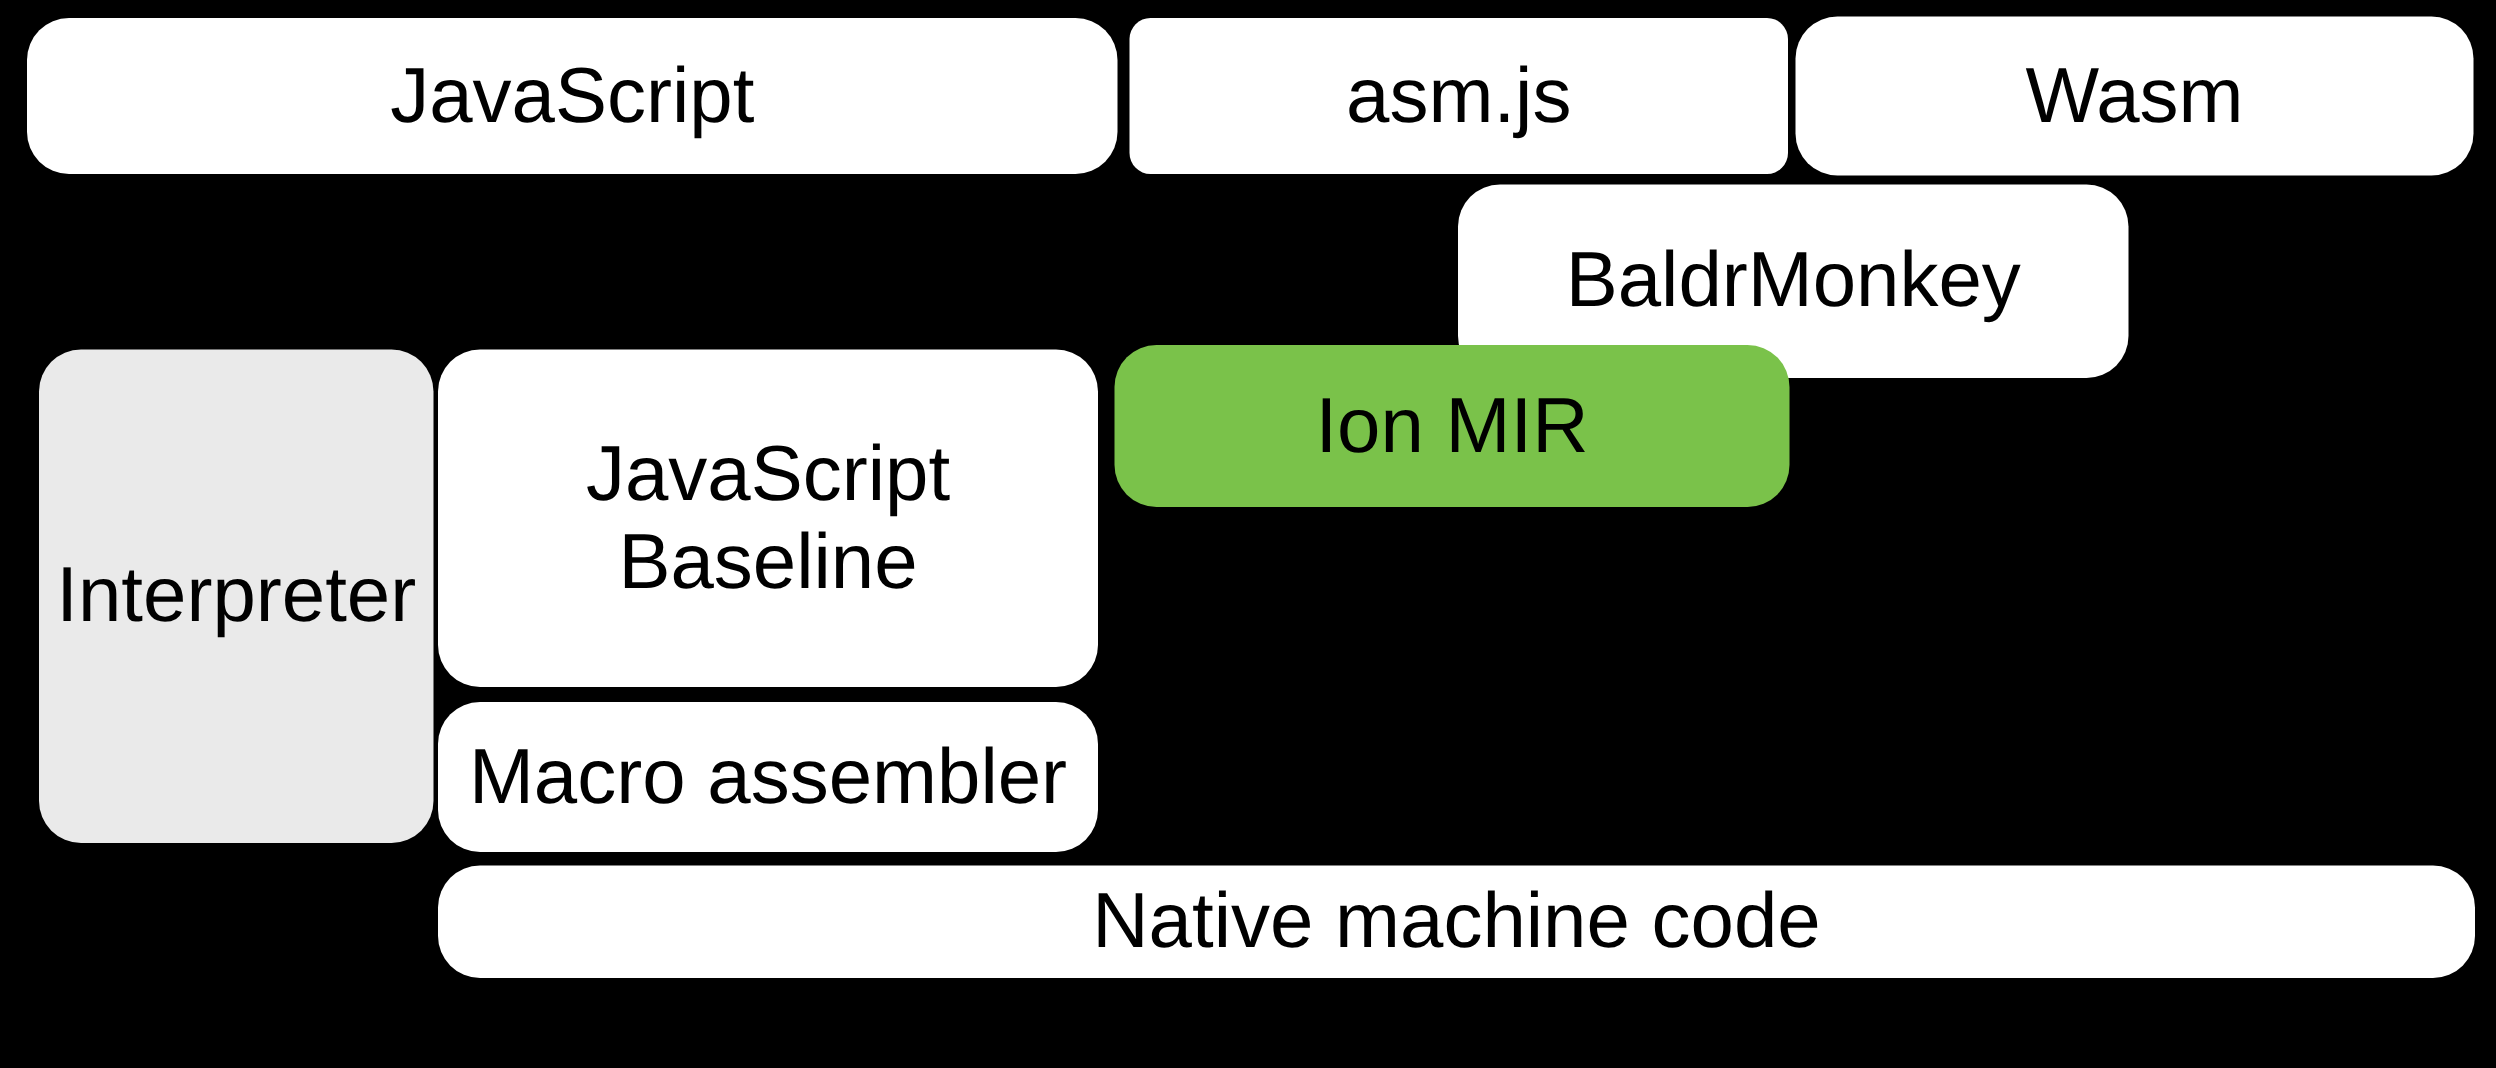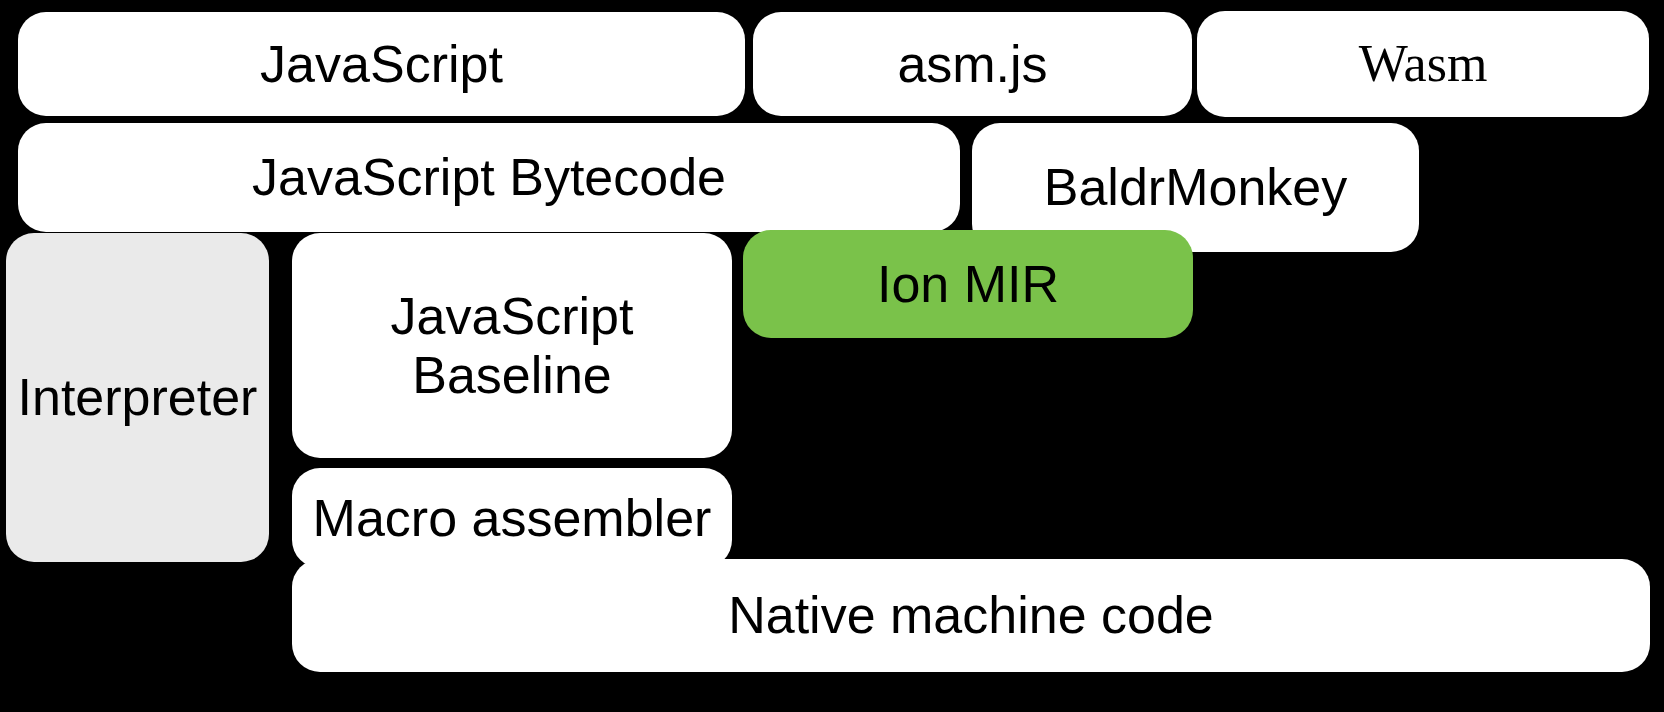--- a/index.html
+++ b/index.html
@@ -26,46 +26,45 @@
     justify-content: center;
     text-align: center;
     color: #000000;
     font-size: 52px;
     line-height: 1.12;
     white-space: pre-line;
     box-sizing: border-box;
   }
   
   .b-javascript { left: 18px;   top: 12px;  width: 727px;  height: 104px; }
-  .b-asmjs      { left: 753px;  top: 12px;  width: 439px;  height: 104px; }
-  .b-wasm       { left: 1197px; top: 11px;  width: 452px;  height: 106px; font-family: Liberation Serif, serif; }
+  .b-asmjs      { left: 753px;  top: 12px;  width: 439px;  height: 104px; border-radius: 14px; }
+  .b-wasm       { left: 1197px; top: 11px;  width: 452px;  height: 106px; }
   
   .b-bytecode   { left: 18px;   top: 123px; width: 942px;  height: 109px; }
   .b-baldr      { left: 972px;  top: 123px; width: 447px;  height: 129px; }
   
-  .b-interp     { left: 6px;   top: 233px; width: 263px;  height: 329px; text-align: right; }
+  .b-interp     { left: 26px;   top: 233px; width: 263px;  height: 329px; text-align: right; }
   .b-baseline   { left: 292px;  top: 233px; width: 440px;  height: 225px; }
   .b-macro      { left: 292px;  top: 468px; width: 440px;  height: 100px; }
   .b-ion        { left: 743px;  top: 230px; width: 450px;  height: 108px; }
   .b-cranelift  { left: 743px;  top: 352px; width: 907px;  height: 216px; }
   
-  .b-native     { left: 292px;  top: 559px; width: 1358px; height: 113px; }
+  .b-native     { left: 292px;  top: 577px; width: 1358px; height: 75px; }
 </style>
 </head>
 <body>
 
 <div class="diagram" style="background-color: rgb(0, 0, 0);">
 
   <div class="box b-javascript" style="background-color: rgb(255, 255, 255);">JavaScript</div>
 
   <div class="box b-asmjs" style="background-color: rgb(255, 255, 255);">asm.js</div>
 
   <div class="box b-wasm" style="background-color: rgb(255, 255, 255);">Wasm</div>
 
-  <div class="box b-bytecode" style="background-color: rgb(255, 255, 255);">JavaScript Bytecode</div>
 
   <div class="box b-baldr" style="background-color: rgb(255, 255, 255);">BaldrMonkey</div>
 
   <div class="box b-interp" style="background-color: rgb(234, 234, 234);">Interpreter</div>
 
   <div class="box b-baseline" style="background-color: rgb(255, 255, 255);">JavaScript
 Baseline</div>
 
   <div class="box b-macro" style="background-color: rgb(255, 255, 255);">Macro assembler</div>
 

